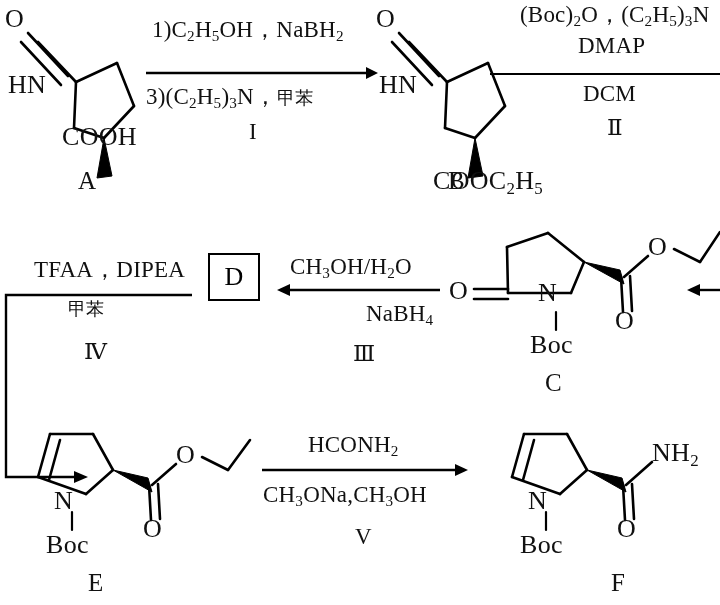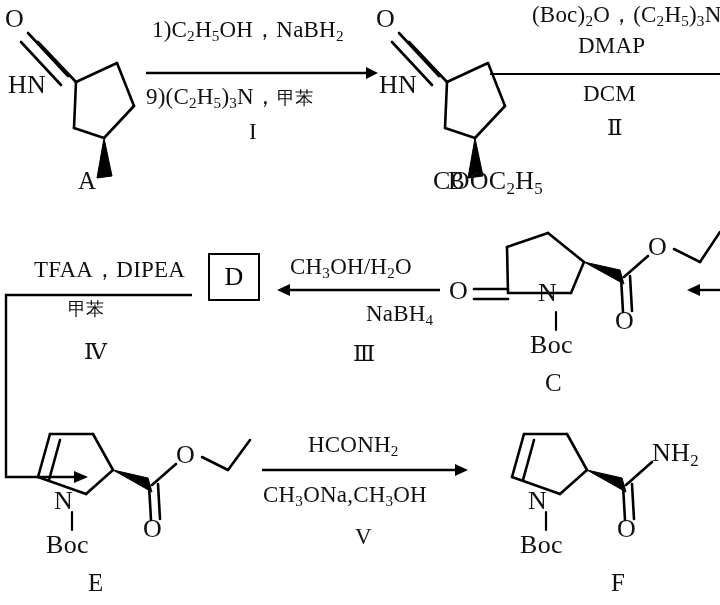--- a/index.html
+++ b/index.html
@@ -108,31 +108,32 @@
     <path class="bond" d="M 134,106 L 104,138"></path>
     <path class="bond" d="M 104,138 L 74,128"></path>
 
     <path class="bond" d="M 28,33 L 68,76"></path>
     <path class="bond" d="M 21,42 L 61,85"></path>
 
     <polygon class="wedge" points="104,138 97,178 112,176"></polygon>
   </svg>
   <span class="txt atom" style="left:8px; top:72px;">HN</span>
   <span class="txt atom" style="left:5px; top:6px;">O</span>
+  <span class="txt atom" style="left:62px; top:124px;">COOH</span>
   <span class="txt cmpd-label" style="left:78px; top:168px;">A</span>
 
   <svg class="arrows" width="720" height="605" viewBox="0 0 720 605" aria-hidden="true">
     <path class="arrowline" d="M 146,73 L 366,73"></path>
     <polygon points="366,67 378,73 366,79" fill="#000"></polygon>
   </svg>
   <div class="txt cond" style="left:152px; top:18px;">
     <span>1)C</span><sub>2</sub><span>H</span><sub>5</sub><span>OH，NaBH</span><sub>2</sub>
   </div>
   <div class="txt cond" style="left:146px; top:85px;">
-    <span>9)(C</span><sub>2</sub><span>H</span><sub>5</sub><span>)</span><sub>3</sub><span>N，</span><span class="cjk">甲苯</span>
+    <span>3)(C</span><sub>2</sub><span>H</span><sub>5</sub><span>)</span><sub>3</sub><span>N，</span><span class="cjk">甲苯</span>
   </div>
   <span class="txt roman" style="left:249px; top:120px;">I</span>
 
   <svg class="struct" width="720" height="605" viewBox="0 0 720 605" aria-hidden="true">
     <path class="bond" d="M 409,42 L 447,82"></path>
     <path class="bond" d="M 447,82 L 445,128"></path>
     <path class="bond" d="M 447,82 L 488,63"></path>
     <path class="bond" d="M 488,63 L 505,106"></path>
     <path class="bond" d="M 505,106 L 475,138"></path>
     <path class="bond" d="M 475,138 L 445,128"></path>
@@ -141,21 +142,21 @@
     <polygon class="wedge" points="475,138 468,178 483,176"></polygon>
   </svg>
   <span class="txt atom" style="left:379px; top:72px;">HN</span>
   <span class="txt atom" style="left:376px; top:6px;">O</span>
   <div class="txt atom" style="left:433px; top:124px;margin-top:44px;">
     <span>COOC</span><sub>2</sub><span>H</span><sub>5</sub>
   </div>
   <span class="txt cmpd-label" style="left:448px; top:168px;">B</span>
 
   <div class="rule" style="left:490px; top:73px; width:232px;"></div>
-  <div class="txt cond" style="left:532px; top:3px;">
+  <div class="txt cond" style="left:520px; top:3px;">
     <span>(Boc)</span><sub>2</sub><span>O，(C</span><sub>2</sub><span>H</span><sub>5</sub><span>)</span><sub>3</sub><span>N</span>
   </div>
   <span class="txt cond" style="left:578px; top:34px;">DMAP</span>
   <span class="txt cond" style="left:583px; top:82px;">DCM</span>
   <span class="txt roman" style="left:607px; top:116px;">Ⅱ</span>
 
   <svg class="arrows" width="720" height="605" viewBox="0 0 720 605" aria-hidden="true">
     <path class="arrowline" d="M 192,295 L 6,295 L 6,477 L 74,477"></path>
     <polygon points="74,471 88,477 74,483" fill="#000"></polygon>
   </svg>

